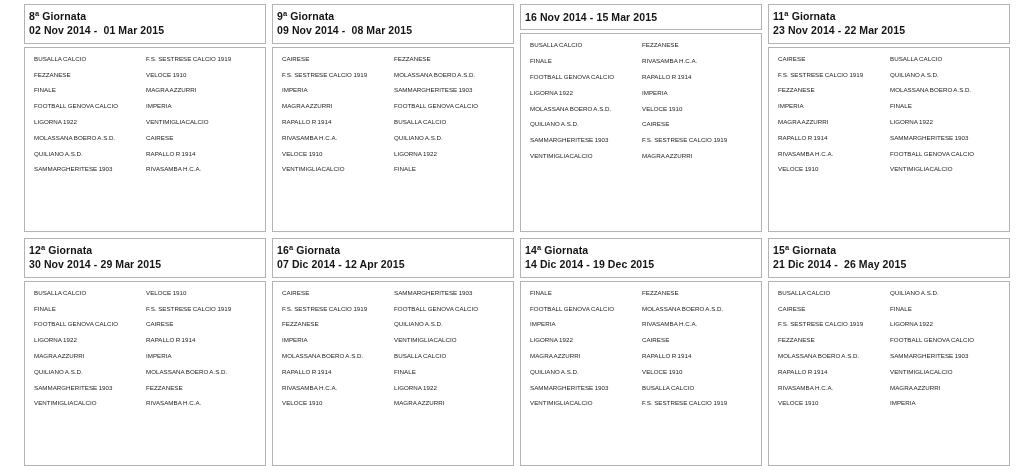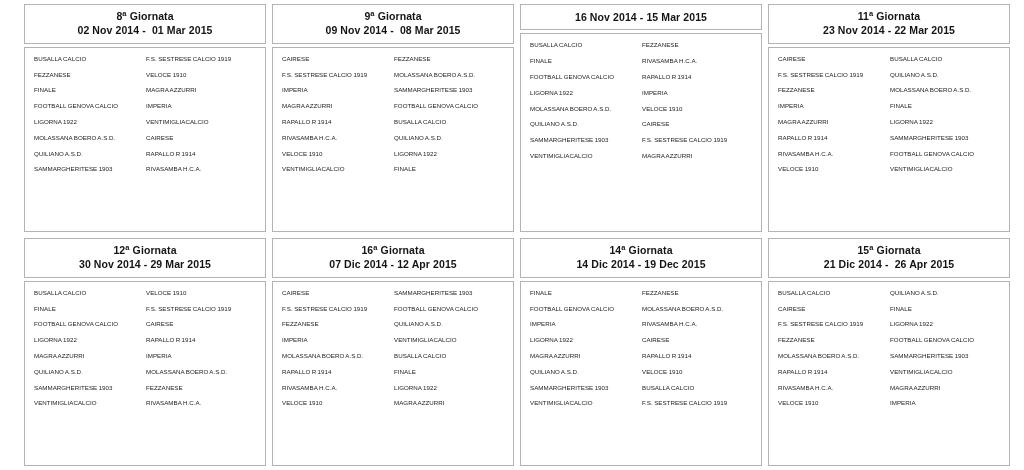--- a/index.html
+++ b/index.html
@@ -29,21 +29,21 @@
     width: 242px;
     display: flex;
     flex-direction: column;
   }
 
   .md-header {
     border: 1px solid #b3b3b3;
     background: #ffffff;
     box-sizing: border-box;
     padding: 5px 4px 5px 4px;
-    text-align: center;
+    text-align: left;
     line-height: 1.28;
   }
 
   .md-title {
     font-size: 10.5px;
     font-weight: bold;
     color: #141414;
     letter-spacing: 0.1px;
     white-space: nowrap;
   }
@@ -370,21 +370,21 @@
         </div>
         <div class="match-row">
           <div class="team home">VENTIMIGLIACALCIO</div>
           <div class="team away">F.S. SESTRESE CALCIO 1919</div>
         </div>
       </div>
     </div>
     <div class="matchday-card">
       <div class="md-header">
         <div class="md-title"><span>15</span><span class="ord">a</span> <span>Giornata</span></div>
-        <div class="md-dates">21 Dic 2014 -  26 Apr 2015</div>
+        <div class="md-dates">21 Dic 2014 -  26 May 2015</div>
       </div>
       <div class="md-body">
         <div class="match-row">
           <div class="team home">BUSALLA CALCIO</div>
           <div class="team away">QUILIANO A.S.D.</div>
         </div>
         <div class="match-row">
           <div class="team home">CAIRESE</div>
           <div class="team away">FINALE</div>
         </div>

